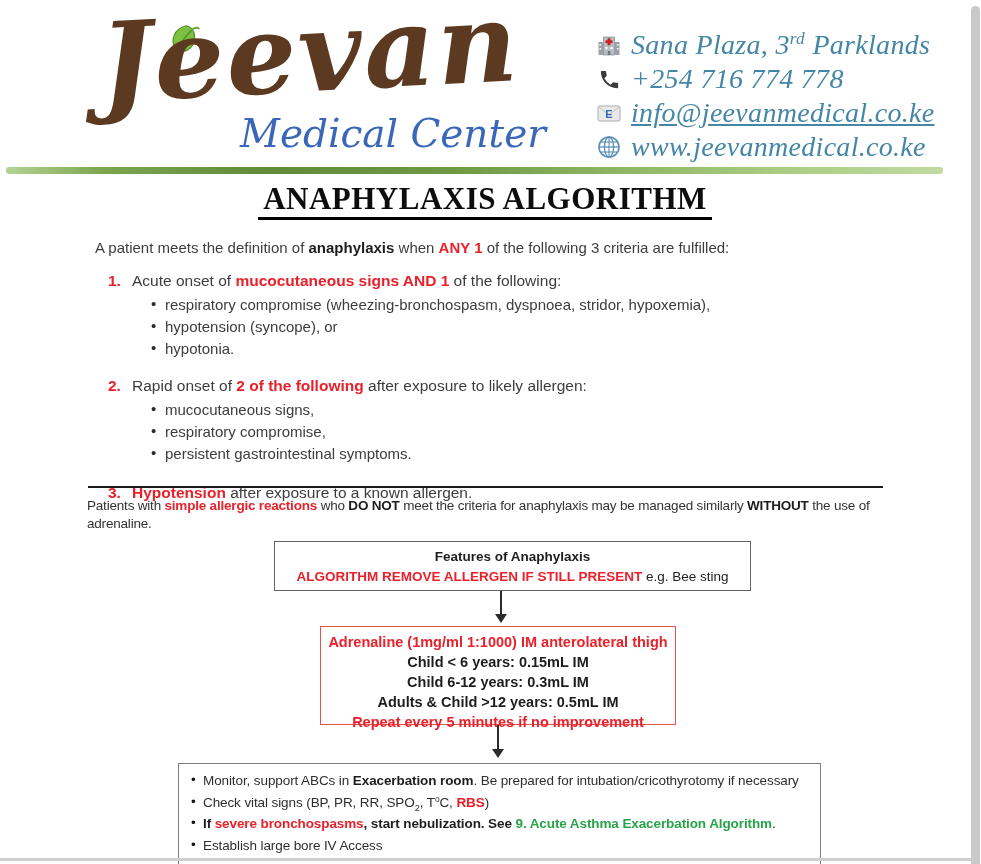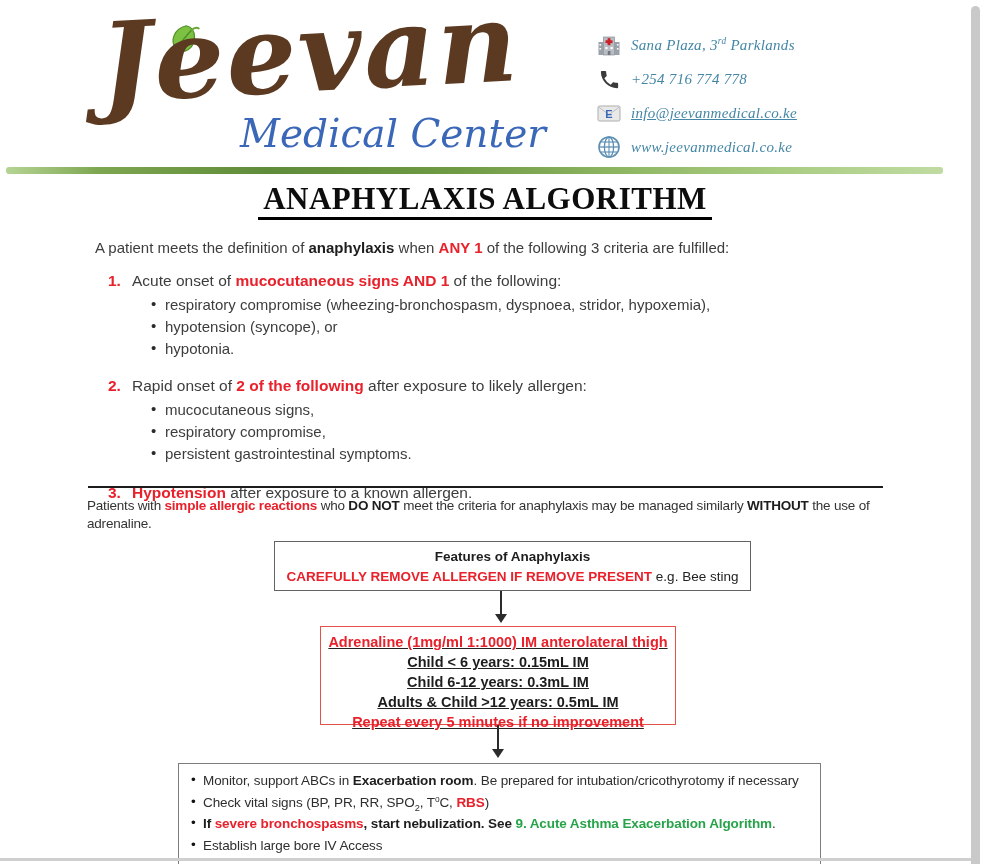--- a/index.html
+++ b/index.html
@@ -28,21 +28,21 @@
     position:absolute;left:240px;top:114px;line-height:1;
     font-family:"DejaVu Serif",serif;font-style:italic;
     font-size:39px;color:var(--logoblue);
   }
   .leaf-wrap{position:absolute;left:166px;top:22px;width:36px;height:36px;}
   .contact{position:absolute;left:597px;top:28px;}
   .contact-row{display:flex;align-items:center;gap:10px;height:34px;}
   .contact-icon{width:24px;height:24px;flex:0 0 24px;display:flex;align-items:center;justify-content:center;}
   .contact-text{
     font-family:"Liberation Serif",serif;font-style:italic;
-    font-size:15px;color:var(--teal);letter-spacing:.3px;white-space:nowrap;
+    font-size:28px;color:var(--teal);letter-spacing:.3px;white-space:nowrap;
   }
   .brushline{
     position:absolute;left:6px;top:167px;width:937px;height:7px;border-radius:3px;
     background:linear-gradient(90deg,#b5d494 0%,#7da650 10%,#5f8c39 28%,#6f9a44 48%,#8fb763 66%,#a8cc80 82%,#c0dba2 100%);
   }
   
   .title-wrap{position:absolute;top:181px;left:0;width:970px;text-align:center;}
   .title-wrap span{
     font-family:"Liberation Serif",serif;font-weight:700;font-size:31px;color:#0d0d0d;
     letter-spacing:.5px;border-bottom:3px solid #000;padding:0 5px 1px;text-align:center;
@@ -55,21 +55,21 @@
   .item .lead{flex:1;}
   ul.bullets{margin:4px 0 0 0;padding:0 0 0 56px;list-style:none;font-size:15px;}
   ul.bullets li{position:relative;padding-left:14px;line-height:22px;color:var(--ink);}
   ul.bullets li::before{content:"\2022";position:absolute;left:0;top:-1px;color:#2b2b2b;}
   .item3{margin-top:19px;}
   .hr-line{position:absolute;left:88px;top:486px;width:795px;height:2px;background:#1c1c1c;}
   .note{position:absolute;left:87px;top:497px;width:792px;font-size:13.5px;letter-spacing:-.2px;line-height:18px;color:#333;}
   
   .fbox{position:absolute;box-sizing:border-box;background:#fff;}
   .box1{left:274px;top:541px;width:477px;height:50px;border:1.4px solid #636363;text-align:center;padding-top:5px;font-size:13.5px;line-height:20px;color:#222;}
-  .box2{left:320px;top:626px;width:356px;height:99px;border:1.6px solid var(--border-red);text-align:center;padding-top:5px;font-size:14.5px;line-height:20px;font-weight:700;color:#222;text-decoration:underline;}
+  .box2{left:320px;top:626px;width:356px;height:99px;border:1.6px solid var(--border-red);text-align:center;padding-top:5px;font-size:14.5px;line-height:20px;font-weight:700;color:#222;}
   .box3{left:178px;top:763px;width:643px;height:120px;border:1.4px solid #7d7d7d;padding:6px 12px;font-size:13.5px;letter-spacing:-.1px;color:#2e2e2e;}
   .box3 ul{margin:0;padding:0;list-style:none;}
   .box3 li{position:relative;padding-left:12px;line-height:21.5px;}
   .box3 li::before{content:"\2022";position:absolute;left:0;top:-1px;color:#111;}
   .arrow-line{position:absolute;width:2px;background:#2b2b2b;}
   .a1{left:500px;top:591px;height:25px;}
   .a2{left:497px;top:725px;height:26px;}
   .arrow-head{position:absolute;width:0;height:0;border-left:6px solid transparent;border-right:6px solid transparent;border-top:9px solid #2b2b2b;}
   .h1{left:495px;top:614px;}
   .h2{left:492px;top:749px;}
@@ -186,21 +186,21 @@
       <span class="lead"><span class="seg rb">Hypotension</span><span class="seg "> after exposure to a known allergen.</span></span>
     </div>
   </div>
 
   <div class="hr-line"></div>
 
   <div class="note"><span class="seg ">Patients with </span><span class="seg rb">simple allergic reactions</span><span class="seg "> who </span><span class="seg b">DO NOT</span><span class="seg "> meet the criteria for anaphylaxis may be managed similarly </span><span class="seg b">WITHOUT</span><span class="seg "> the use of adrenaline.</span></div>
 
   <div class="fbox box1">
     <div><span class="seg b">Features of Anaphylaxis</span></div>
-    <div><span class="seg rb">CAREFULLY REMOVE ALLERGEN IF REMOVE PRESENT</span><span class="seg "> e.g. Bee sting</span></div>
+    <div><span class="seg rb">ALGORITHM REMOVE ALLERGEN IF STILL PRESENT</span><span class="seg "> e.g. Bee sting</span></div>
   </div>
 
   <div class="arrow-line a1"></div>
   <div class="arrow-head h1"></div>
 
   <div class="fbox box2">
     <div><span class="seg rb">Adrenaline (1mg/ml 1:1000) IM anterolateral thigh</span></div>
     <div><span class="seg b">Child &lt; 6 years: 0.15mL IM</span></div>
     <div><span class="seg b">Child 6-12 years: 0.3mL IM</span></div>
     <div><span class="seg b">Adults &amp; Child &gt;12 years: 0.5mL IM</span></div>

